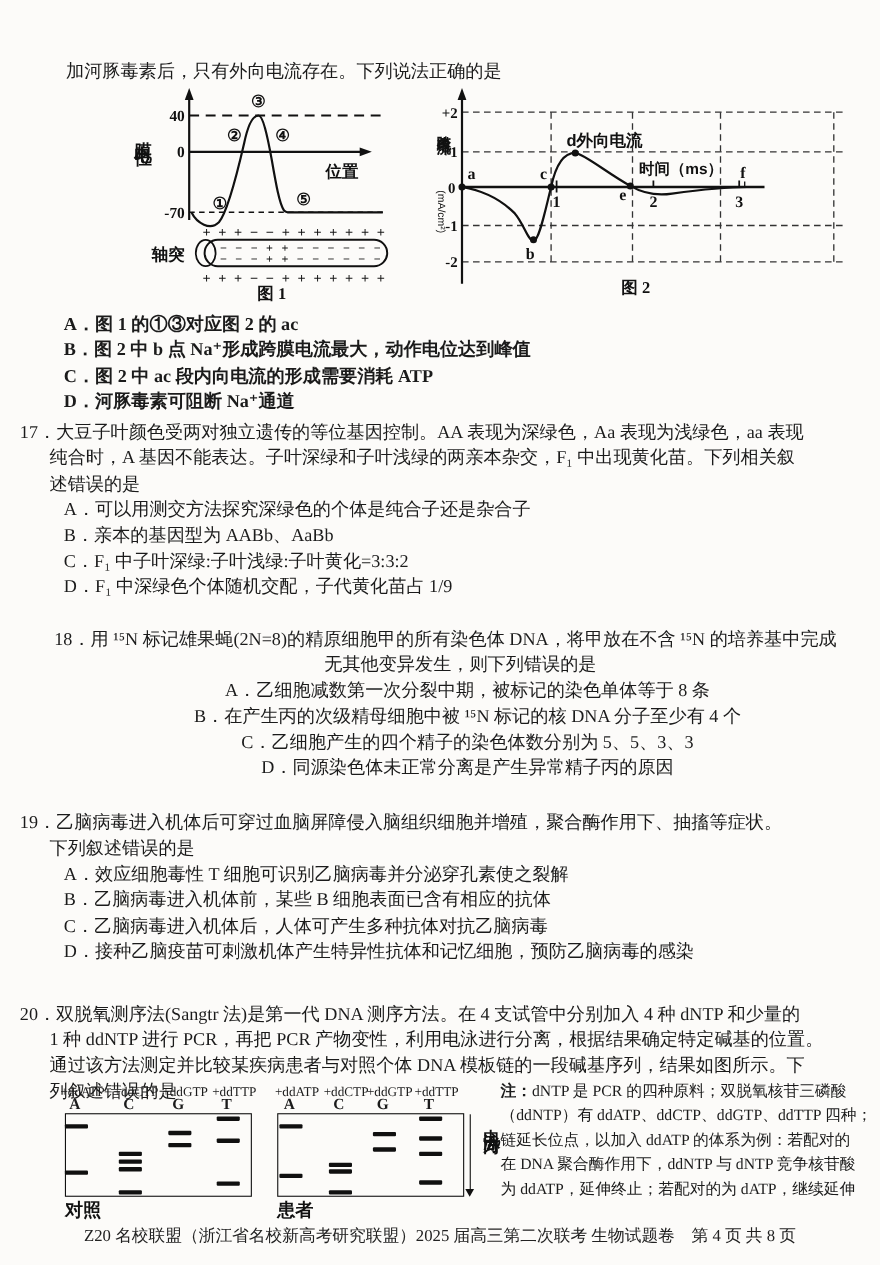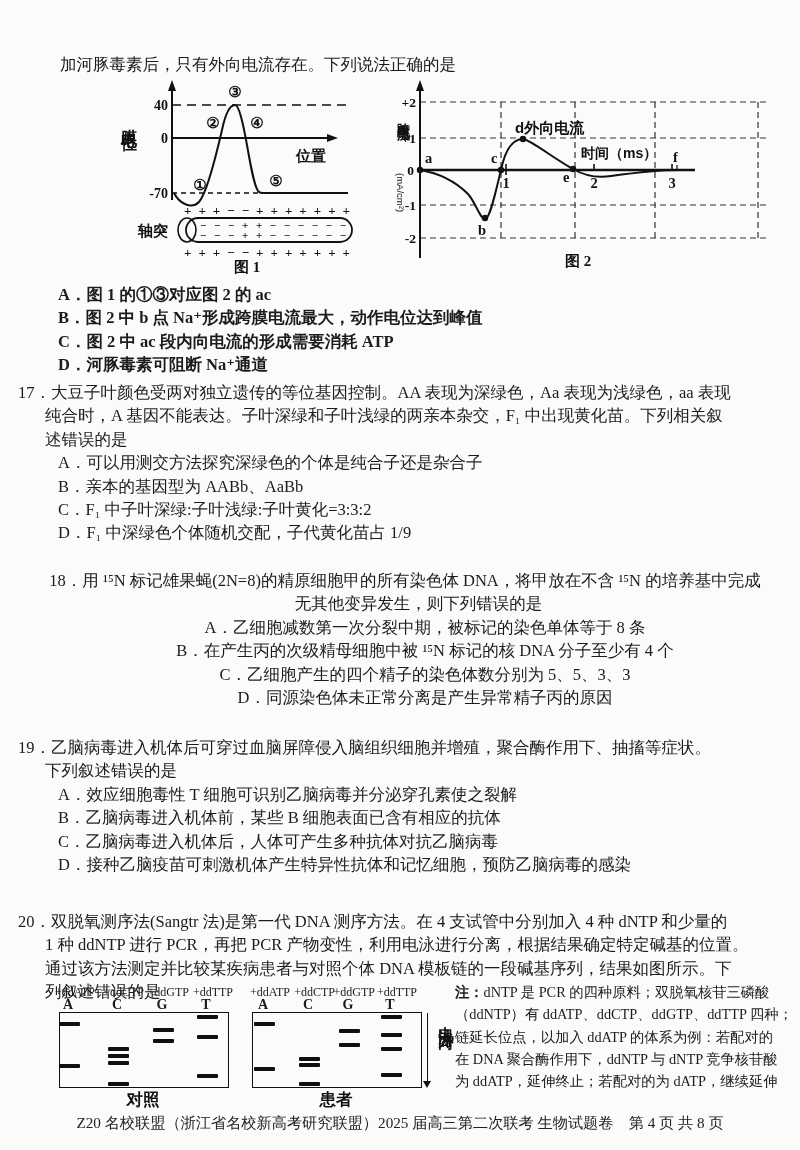--- a/index.html
+++ b/index.html
@@ -24,21 +24,21 @@
   .svgserif{font-family:"Liberation Serif","DejaVu Serif",serif; font-weight:bold;}
   .svgsans{font-family:"Liberation Sans","DejaVu Sans",sans-serif; font-weight:bold;}
 
   
   .gelfig{position:absolute; left:40px; top:983px; width:432px; height:130px;}
   .gel{position:absolute; top:0; width:200px; height:130px;}
   .gel-box{position:absolute; top:29px; left:0; width:168px; height:74px; border:1.6px solid #111; background:#fcfbf9;}
   .band{position:absolute; width:21px; height:3.6px; background:#101010; border-radius:1px;}
   .gel-header{position:absolute; top:2px; width:54px; text-align:right; font-size:12px; white-space:nowrap;font-family:Liberation Serif, serif;}
   .gel-lane{position:absolute; top:14px; width:20px; text-align:center; font-size:14px; font-weight:bold;}
-  .gel-caption{position:absolute; top:106px; left:0; width:168px; text-align:center; font-size:16.5px;}
+  .gel-caption{position:absolute; top:106px; left:0; width:168px; text-align:left; font-size:16.5px;}
   .ep-dir{position:absolute; left:383px; top:30px; display:flex; gap:4px;}
   .ep-arrow{display:flex; flex-direction:column; align-items:center;}
   .ep-line{width:0; height:68px; border-left:1.8px solid #111;}
   .ep-head{width:0; height:0; border-left:4px solid transparent; border-right:4px solid transparent; border-top:7px solid #111;}
   .ep-text{font-size:15.5px; letter-spacing:3px;}
 
   .note{position:absolute; left:455px; top:981px; width:338px; font-size:14.3px; line-height:22.3px;}
   .note-line{white-space:nowrap;}
   .note-label{font-weight:bold;}
 

